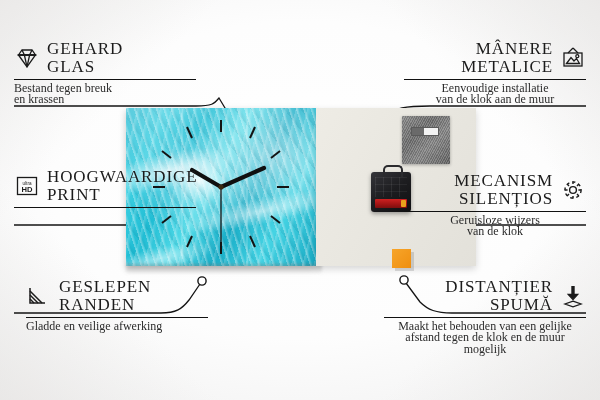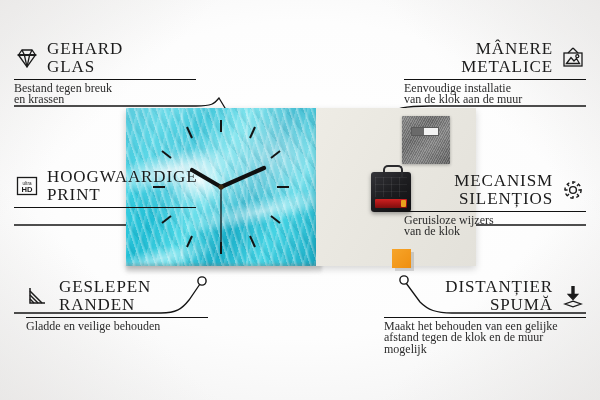--- a/index.html
+++ b/index.html
@@ -38,21 +38,21 @@
     color:#1b1b1b;text-transform:uppercase;font-weight:400;
     white-space:pre-line;
   }
   .feat.left .title{text-align:left;}
   .feat.right .title{text-align:right;}
   .rule{height:1px;background:#111;margin-top:3px;}
   .cap{
     font-size:12px;line-height:11.4px;color:#2b2b2b;margin-top:3px;
     white-space:pre-line;
   }
-  .feat.right .cap{text-align:left;}
+  .feat.right .cap{text-align:center;}
 
   .ico{width:26px;height:24px;flex:0 0 26px;display:block;}
   .ico svg{display:block;}
 
   
   #glass{
     position:absolute;left:126px;top:108px;width:190px;height:158px;
     overflow:hidden;
     box-shadow:0 3px 7px rgba(0,0,0,.22);
   }
@@ -251,21 +251,21 @@
               <path d="M4 7 L16 19"></path>
               <path d="M4 11 L12 19"></path>
               <path d="M4 15 L8 19"></path>
             </g>
           </svg>
       </span>
       <span class="title">GESLEPEN
 RANDEN</span>
     </div>
     <div class="rule"></div>
-    <div class="cap">Gladde en veilige behouden</div>
+    <div class="cap">Gladde en veilige afwerking</div>
   </div>
 
   <div class="feat right" style="left:404px;top:40px;width:182px;">
     <div class="head">
       <span class="title" style="flex:1;">MÂNERE
 METALICE</span>
       <span class="ico">
         <svg viewBox="0 0 26 24">
             <g fill="none" stroke="#1b1b1b" stroke-width="1.3">
               <path d="M13 2 L8 7"></path>

